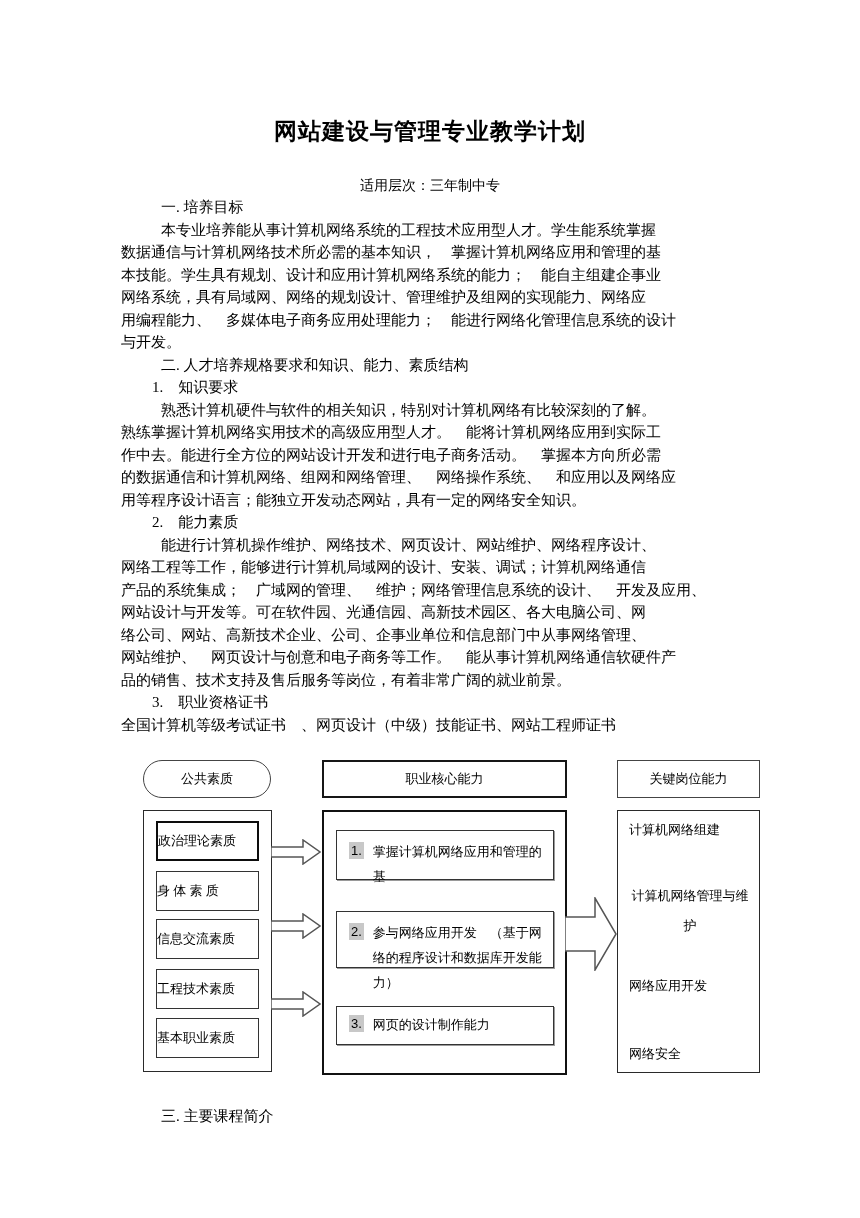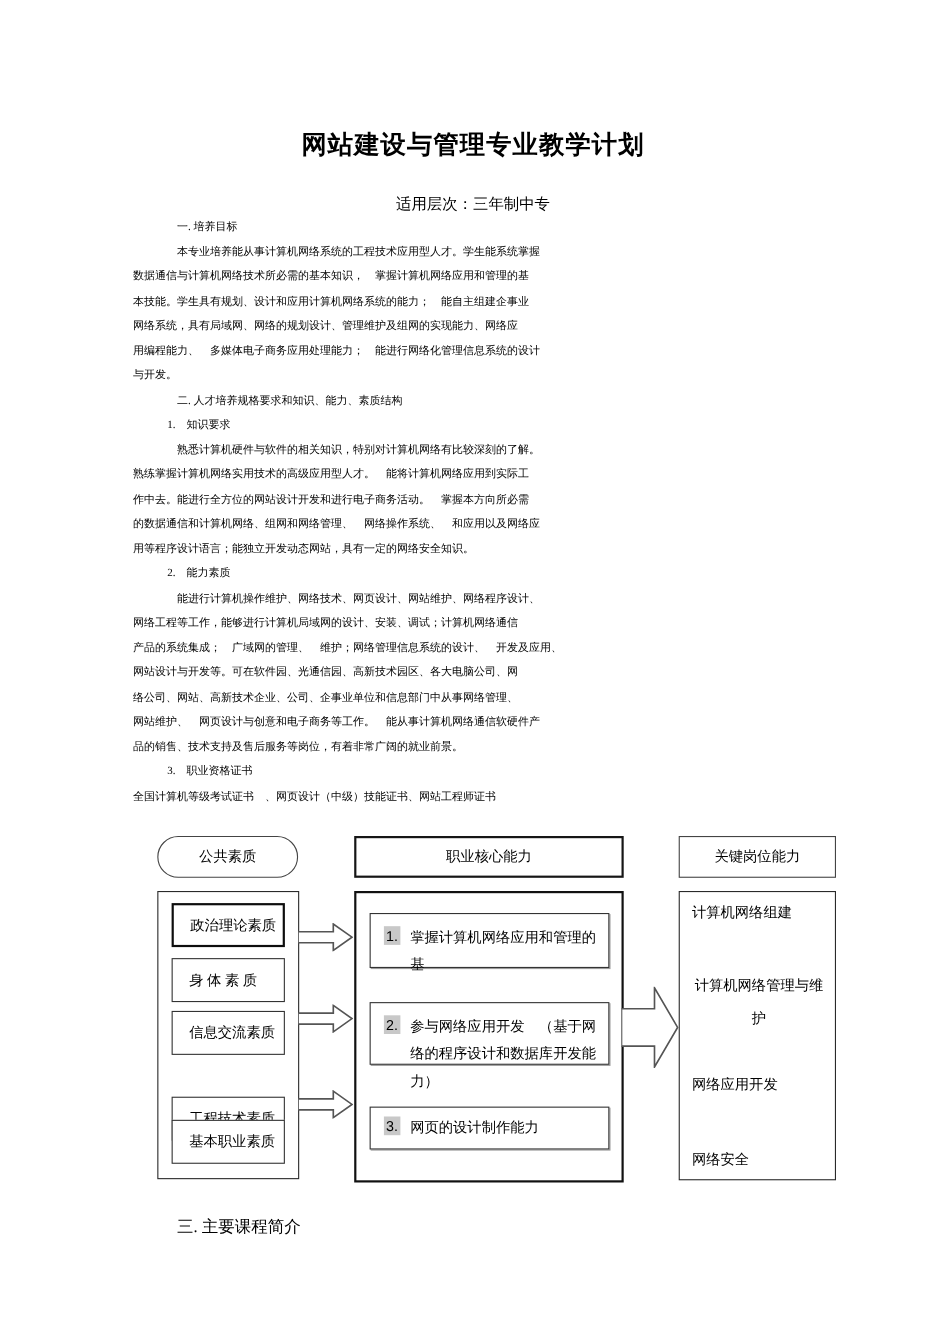--- a/index.html
+++ b/index.html
@@ -11,41 +11,41 @@
   .title {
     position:absolute; top:116px; left:0; width:100%;
     text-align:center; font-size:23px; font-weight:bold; letter-spacing:1px;
   }
   .subtitle {
     position:absolute; top:177px; left:0; width:100%;
     text-align:center; font-size:14px;
   }
   .textflow {
     position:absolute; left:121px; top:196px; width:632px;
-    font-size:10px; line-height:22.5px;
+    font-size:15px; line-height:22.5px;
   }
   .textflow > div { white-space:pre; }
   .h-major { padding-left:40px; }
   .h-num   { padding-left:31px; }
   .para    { text-indent:40px; }
 
   
   .dbox { position:absolute; box-sizing:border-box; background:#fff; font-size:13px; }
   .hdr  { display:flex; align-items:center; justify-content:center; border:1px solid #444; }
   .hl { left:143px; top:760px; width:128px; height:38px;border-radius:19px; }
   .hm { left:322px; top:760px; width:245px; height:38px; border:2px solid #161616; }
   .hr { left:617px; top:760px; width:143px; height:38px; }
   .ol { left:143px; top:810px; width:129px; height:262px; border:1px solid #2a2a2a; }
   .om { left:322px; top:810px; width:245px; height:265px; border:2px solid #111; }
   .or { left:617px; top:810px; width:143px; height:263px; border:1px solid #2a2a2a; }
 
   .l-inner {
     position:absolute; left:12px; width:103px; height:40px;
     border:1px solid #333; background:#fff; box-sizing:border-box;
-    display:flex; align-items:center; padding-left:15px; white-space:nowrap;
+    display:flex; align-items:center; padding-left:0; white-space:nowrap;
     font-size:13px;
   }
   .l-inner.first { border:2px solid #0d0d0d; }
 
   .m-inner {
     position:absolute; left:12px; width:218px;
     border:1px solid #333; box-shadow:1px 1px 0 #9a9a9a;
     background:#fff; box-sizing:border-box;
     display:flex; align-items:flex-start; padding:8px 8px 0 12px;
     font-size:13px;
@@ -107,21 +107,21 @@
     <span>职业核心能力</span>
   </div>
   <div class="dbox hdr hr">
     <span>关键岗位能力</span>
   </div>
 
   <div class="dbox ol">
     <div class="l-inner first" style="top:10px;">政治理论素质</div>
     <div class="l-inner" style="top:60px;">身 体 素 质</div>
     <div class="l-inner" style="top:108px;">信息交流素质</div>
-    <div class="l-inner" style="top:158px;margin-top:28px;">工程技术素质</div>
+    <div class="l-inner" style="top:158px;">工程技术素质</div>
     <div class="l-inner" style="top:207px;">基本职业素质</div>
   </div>
 
   <div class="dbox om">
     <div class="m-inner" style="top:18px; height:50px;">
       <span class="chip">1.</span>
       <span class="m-text">掌握计算机网络应用和管理的基</span>
     </div>
     <div class="m-inner" style="top:99px; height:57px;">
       <span class="chip">2.</span>

